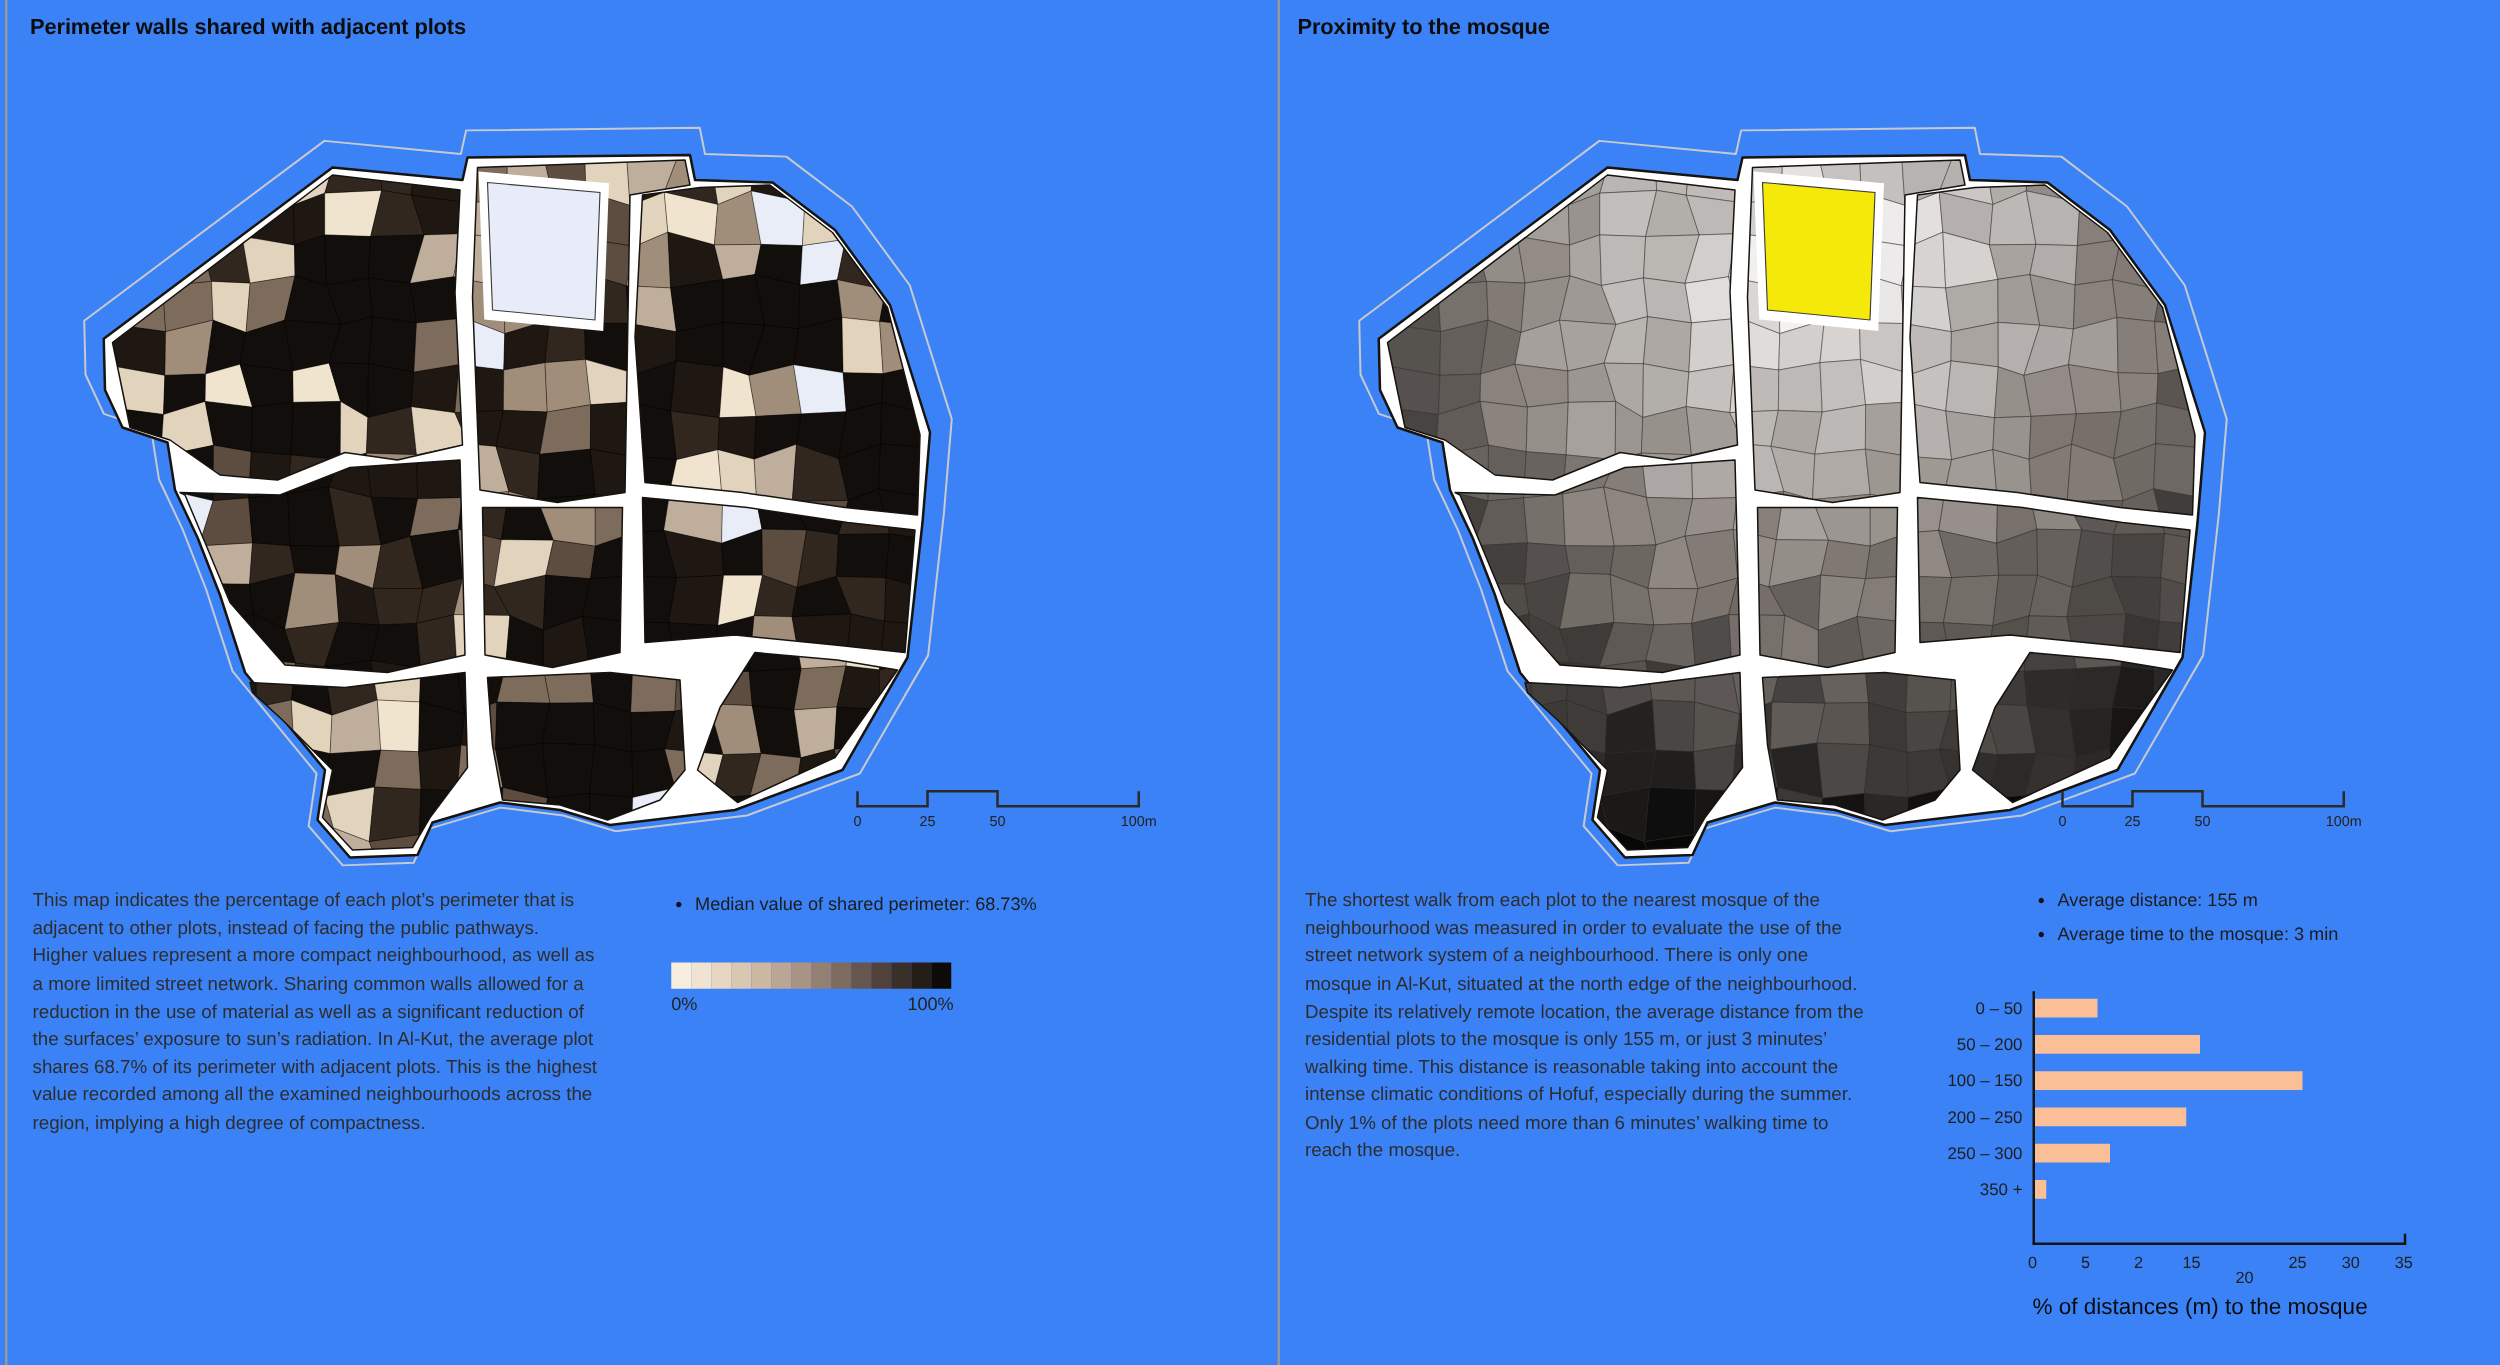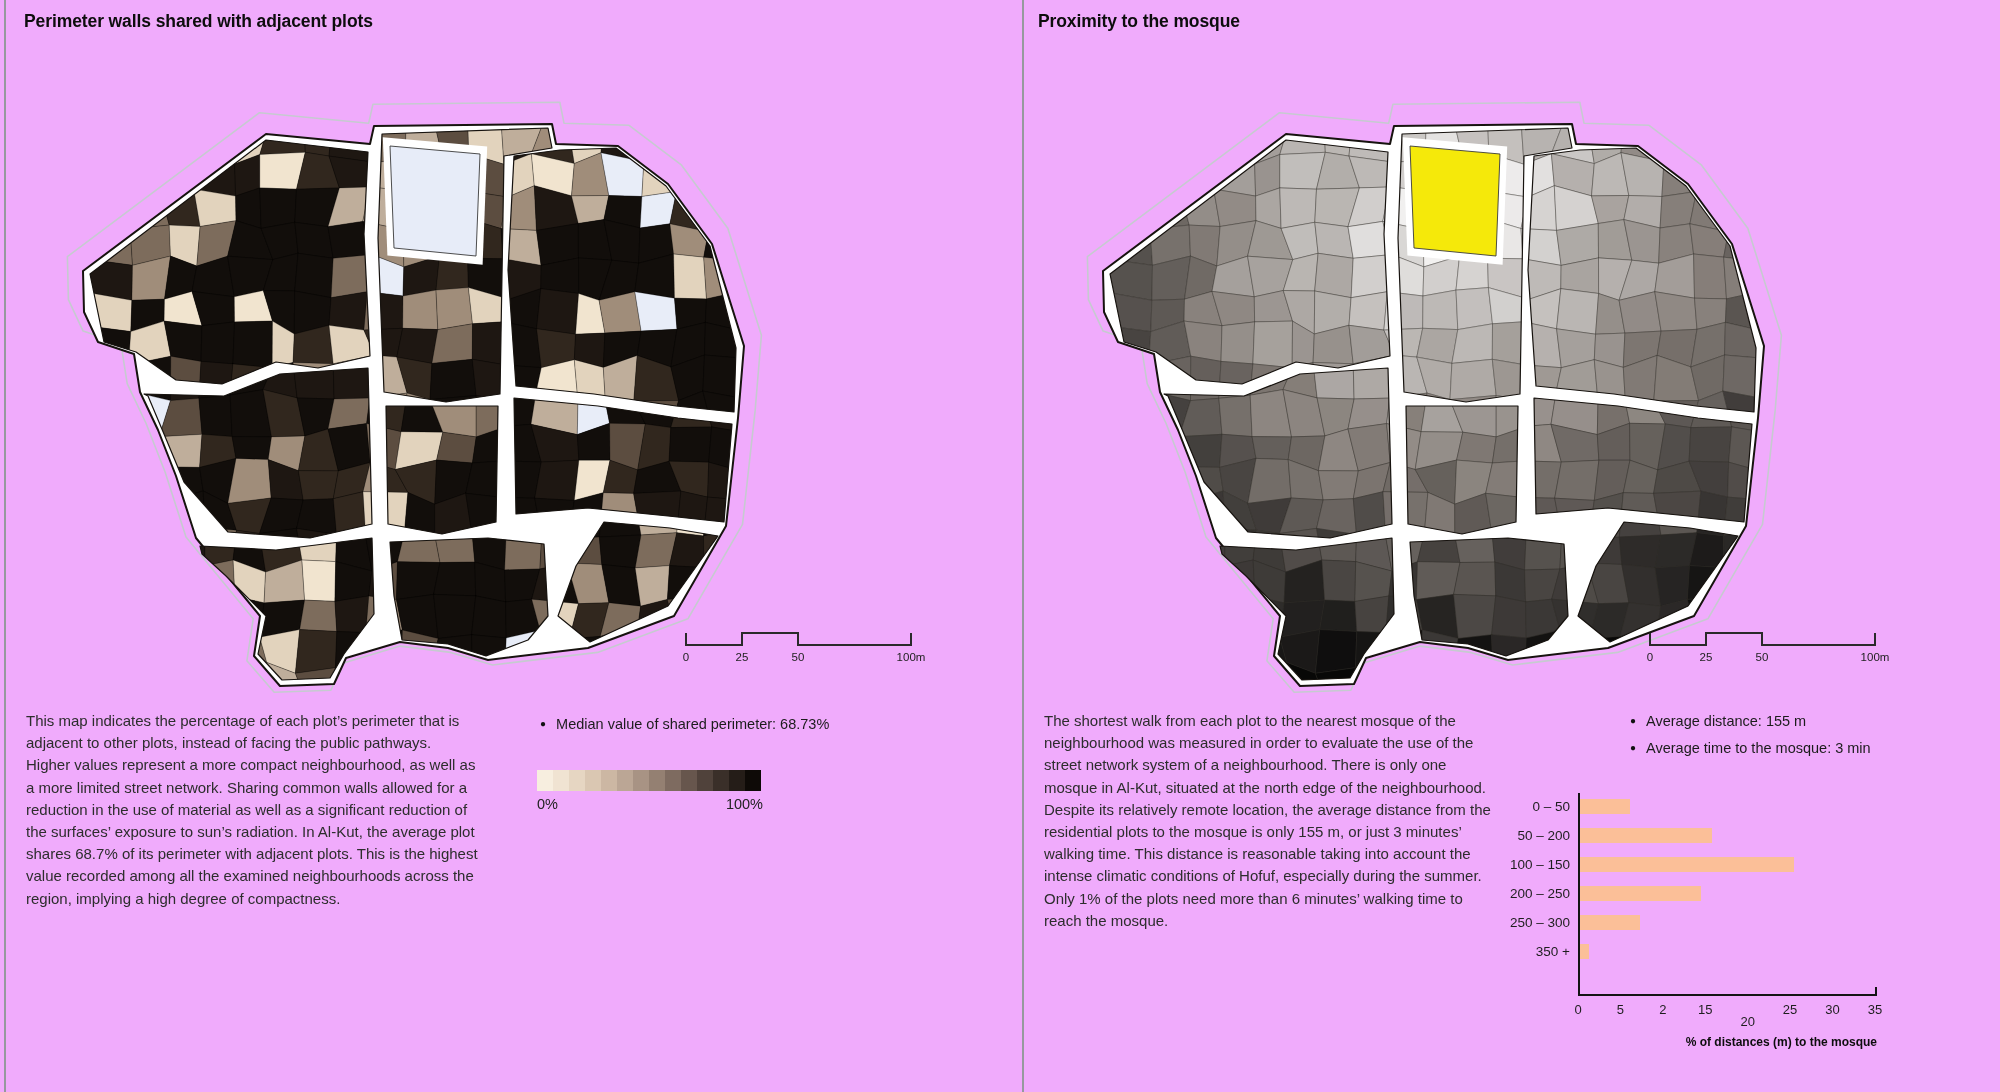--- a/index.html
+++ b/index.html
@@ -1,41 +1,41 @@
 <!DOCTYPE html>
 <html><head>
 <meta charset="utf-8">
 <style>
   html,body{margin:0;padding:0;}
-  .page{position:relative;width:2000px;height:1092px;background:#f0abfc;overflow:hidden;
+  .page{position:relative;width:2000px;height:1092px;background:#3b82f6;overflow:hidden;
         font-family:"Liberation Sans","DejaVu Sans",sans-serif;color:#2e2e2e;}
   .vline{position:absolute;top:0;width:2px;height:1092px;background:#96999e;}
   .title{position:absolute;top:11px;margin:0;font-size:17.5px;font-weight:700;color:#0d0d0d;letter-spacing:-0.1px;}
   .map{position:absolute;top:56px;}
   .scalebar{position:absolute;top:624px;}
   .desc{position:absolute;top:710px;margin:0;font-size:15px;line-height:22.2px;color:#2d2d2d;}
   .legend-line{display:flex;align-items:flex-start;font-size:14.5px;color:#1c1c1c;line-height:20px;}
   .legend-line .bullet{font-size:10px;line-height:20px;margin-right:10px;color:#111;}
   #median-legend{position:absolute;left:540px;top:714px;}
   .legend-col{position:absolute;left:1630px;top:711px;}
   .legend-col .legend-line{height:27px;}
   .gradient{position:absolute;left:537px;top:770px;width:224px;height:21px;display:flex;}
   .gstep{flex:1;}
   .gradient-labels{position:absolute;left:537px;top:796px;width:226px;display:flex;justify-content:space-between;
                    font-size:14.5px;color:#222;}
-  .chart{position:absolute;left:1500px;top:792px;width:430px;height:280px;}
+  .chart{position:absolute;left:1548px;top:792px;width:430px;height:280px;}
   #chart-rows{position:absolute;left:0;top:0;}
   .bar-row{display:flex;align-items:center;height:29px;}
   .bar-cat{width:70px;text-align:right;margin-right:9px;font-size:13.5px;color:#1e1e1e;white-space:nowrap;}
   .bar{height:15px;display:inline-block;}
   .axis-v{position:absolute;left:78px;top:1px;width:2px;height:202px;background:#141414;}
   .axis-h{position:absolute;left:78px;top:202px;width:299px;height:2px;background:#141414;}
   .axis-tick-end{position:absolute;left:375px;top:195px;width:2px;height:8px;background:#141414;}
   .xtick{position:absolute;top:210px;transform:translateX(-50%);font-size:13px;color:#1e1e1e;}
-  .xlabel{position:absolute;left:78px;top:243px;width:299px;text-align:right;font-weight:700;font-size:12px;color:#0d0d0d;}
+  .xlabel{position:absolute;left:78px;top:243px;width:299px;text-align:left;font-weight:400;font-size:18px;color:#0d0d0d;}
 </style>
 </head>
 <body>
 
 <div class="page">
   <div class="vline" style="left:4px"></div>
   <div class="vline" style="left:1022px"></div>
 
   <section>
     <h1 class="title" style="left:24px">Perimeter walls shared with adjacent plots</h1>

